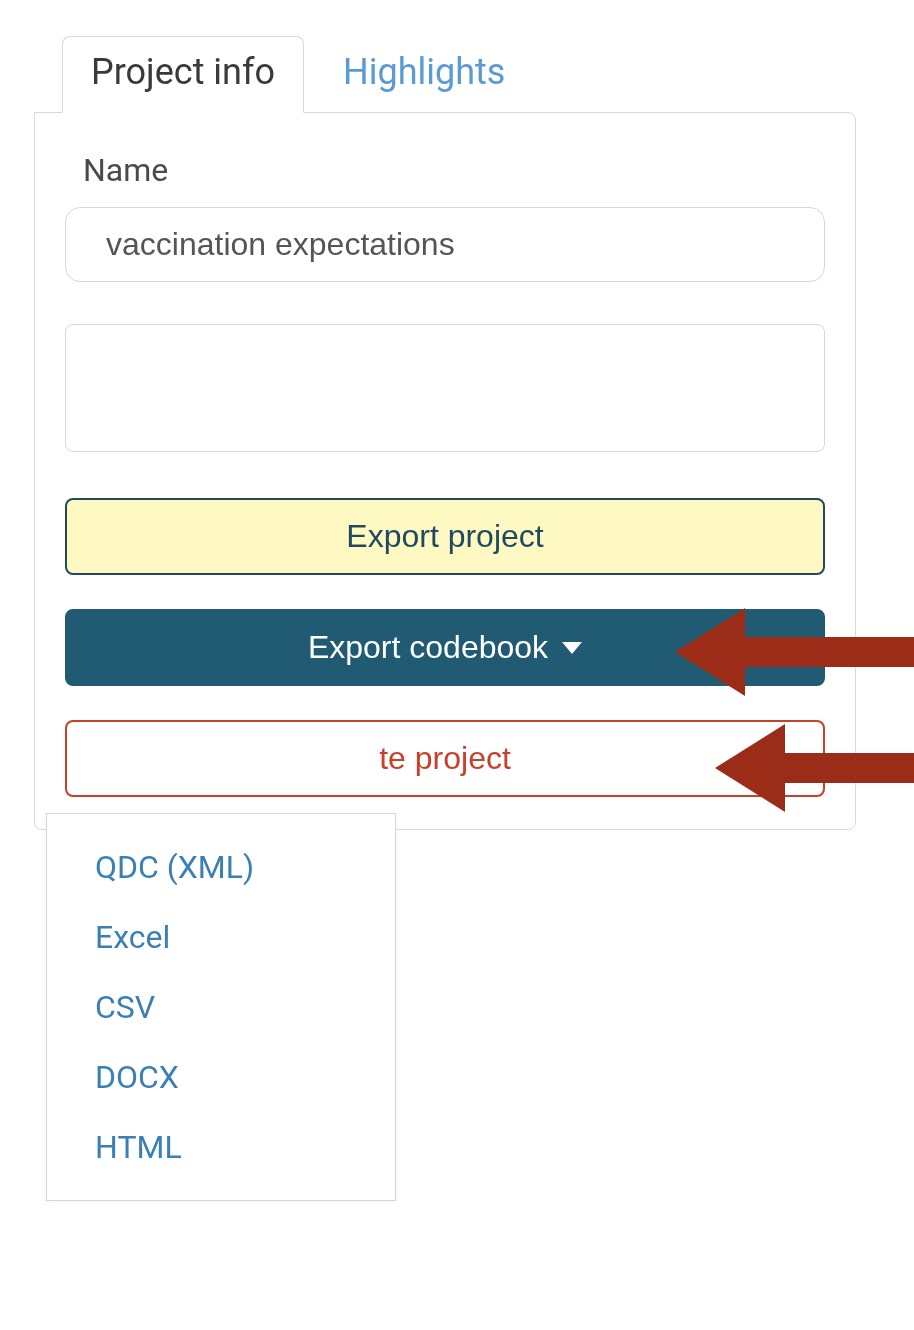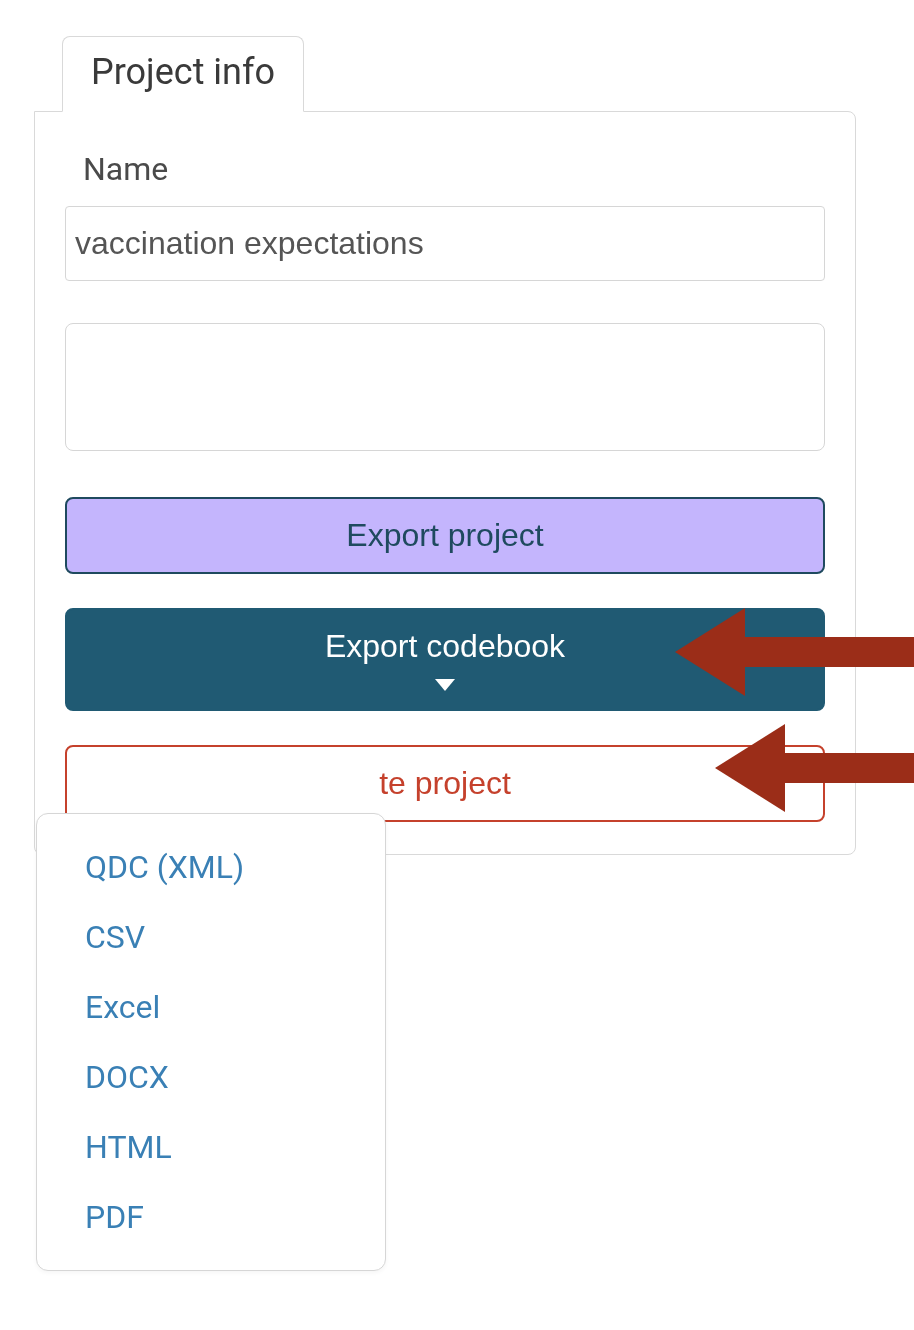--- a/index.html
+++ b/index.html
@@ -52,23 +52,23 @@
   .field-label {
     font-size: 32px;
     color: #4a4a4a;
     margin-left: 18px;
     margin-bottom: 18px;
   }
   .text-input {
     width: 100%;
     font-size: 32px;
     color: #555;
-    padding: 18px 9px;
+    padding: 18px 40px;
     border: 1px solid #d6d6d6;
-    border-radius: 4px;
+    border-radius: 15px;
     background: #fff;
     outline: none;
   }
   .field-group { margin-bottom: 42px; }
   .textarea {
     width: 100%;
     height: 128px;
     border: 1px solid #d6d6d6;
     border-radius: 8px;
     padding: 18px 24px;
@@ -86,50 +86,50 @@
     font-size: 32px;
     padding: 18px 0;
     border-radius: 8px;
     cursor: pointer;
     border: 2px solid;
     background: #fff;
   }
   .btn-outline-dark {
     color: #1f4a5f;
     border-color: #1f4a5f;
-    background: #c4b5fd;
+    background: #fef9c3;
   }
   .btn-solid-dark {
     color: #fff;
     background: #205a73;
     border-color: #205a73;
   }
   .btn-outline-danger {
     color: #c5412c;
     border-color: #c5412c;
     background: #fff;
   }
-  .btn + .btn { margin-top: 0; flex-direction: column; }
+  .btn + .btn { margin-top: 0; }
   .btn-stack > * { margin-bottom: 34px; }
   .btn-stack > *:last-child { margin-bottom: 0; }
   .caret-down {
     width: 0; height: 0;
     border-left: 10px solid transparent;
     border-right: 10px solid transparent;
     border-top: 12px solid currentColor;
     display: inline-block;
   }
   .dropdown-menu {
     position: absolute;
-    left: 36px;
+    left: 46px;
     top: 813px;
     width: 350px;
     background: #fff;
     border: 1px solid #d6d6d6;
-    border-radius: 12px;
+    border-radius: 0;
     padding: 18px 0;
     z-index: 10;
     box-shadow: 0 2px 4px rgba(0,0,0,0.04);
   }
   .dropdown-item {
     font-size: 32px;
     color: #3a80b5;
     padding: 16px 48px;
     cursor: pointer;
   }
@@ -152,20 +152,23 @@
   }
 </style>
 </head>
 <body>
 
 <div class="container">
 
   <div class="tabs">
     <div class="tab active">
       <span>Project info</span>
+    </div>
+    <div class="tab">
+      <span>Highlights</span>
     </div>
   </div>
 
   <div class="panel">
 
     <div class="field-group">
       <div class="field-label">Name</div>
       <input class="text-input" type="text" value="vaccination expectations" style="">
     </div>
 
@@ -184,25 +187,24 @@
       <button class="btn btn-outline-danger">
         <span>te project</span>
       </button>
     </div>
 
   </div>
 </div>
 
 <div class="dropdown-menu">
   <div class="dropdown-item">QDC (XML)</div>
+  <div class="dropdown-item">Excel</div>
   <div class="dropdown-item">CSV</div>
-  <div class="dropdown-item">Excel</div>
   <div class="dropdown-item">DOCX</div>
   <div class="dropdown-item">HTML</div>
-  <div class="dropdown-item">PDF</div>
 </div>
 
 <div class="arrow" style="left:675px; top:608px; width:240px; height:90px;">
   <div class="head" style="left:0; top:0;"></div>
   <div class="shaft" style="left:68px; top:29px; width:172px;"></div>
 </div>
 <div class="arrow" style="left:715px; top:724px; width:200px; height:90px;">
   <div class="head" style="left:0; top:0;"></div>
   <div class="shaft" style="left:68px; top:29px; width:132px;"></div>
 </div>

